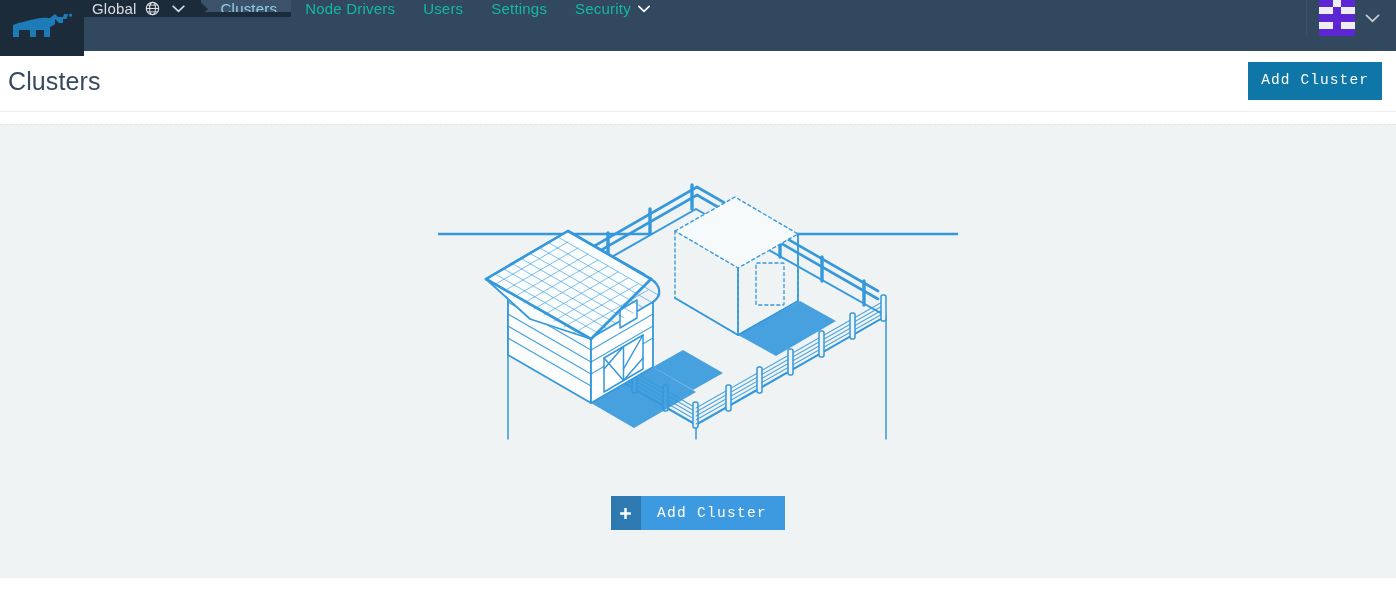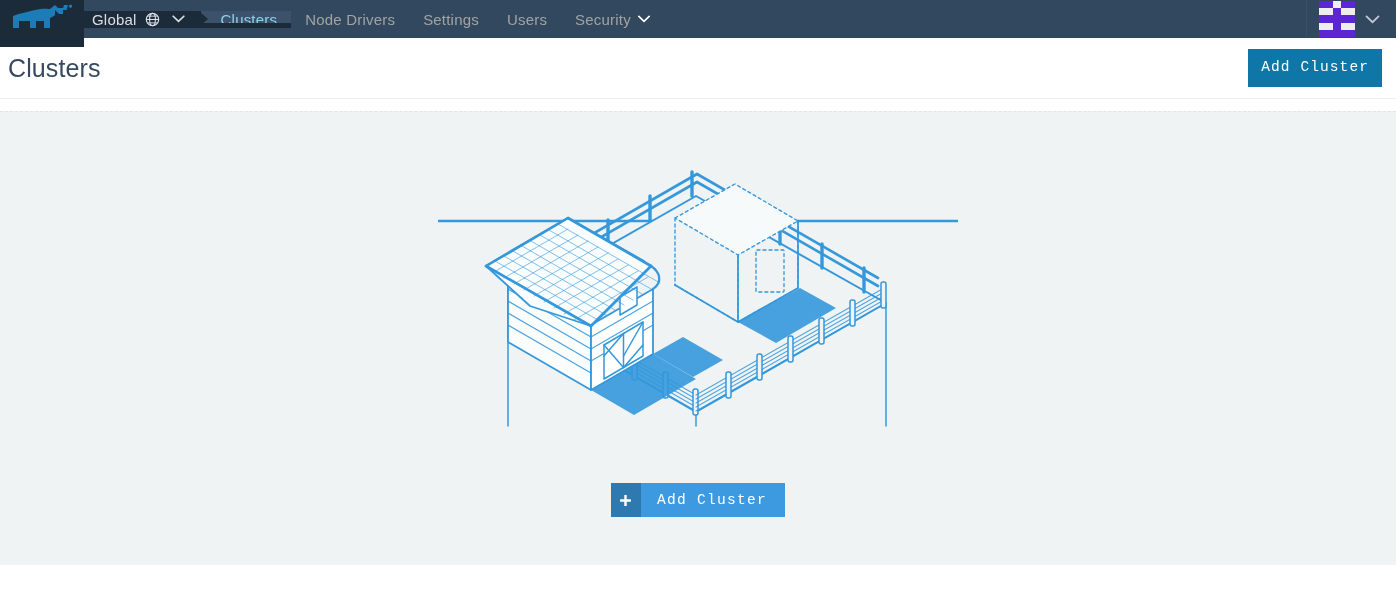--- a/index.html
+++ b/index.html
@@ -9,25 +9,25 @@
     width: 1396px;
     height: 606px;
     overflow: hidden;
     background: #ffffff;
     font-family: "Liberation Sans", sans-serif;
     -webkit-font-smoothing: antialiased;
   }
 
   
   .header {
-    height: 38px;
+    height: 51px;
     width: 100%;
     background: #31485e;
     display: flex;
-    align-items: center;
+    align-items: flex-start;
     position: relative;
   }
 
   .logo-box {
     width: 84px;
     height: 56px;
     background: #1c2b39;
     display: flex;
     align-items: center;
     justify-content: center;
@@ -54,21 +54,21 @@
     display: flex;
     align-items: stretch;
     flex: 1 1 auto;
   }
 
   .nav-item {
     position: relative;
     display: flex;
     align-items: center;
     padding: 0 14px;
-    color: #a3a3a3;
+    color: #14b8a6;
     font-size: 15px;
     letter-spacing: .2px;
     cursor: pointer;
     white-space: nowrap;
     text-decoration: none;
   }
   .nav-item.first { padding-left: 20px; }
   .nav-item .chev { margin-left: 7px; display: inline-flex; }
 
   .nav-item.active {
@@ -239,25 +239,25 @@
       <span class="tri"></span>
       <span>Clusters</span>
     </a>
 
     <a class="nav-item" href="#">
       <span>Node Drivers</span>
     </a>
 
 
     <a class="nav-item" href="#">
+      <span>Users</span>
+    </a>
+
+    <a class="nav-item" href="#">
       <span>Settings</span>
-    </a>
-
-    <a class="nav-item" href="#">
-      <span>Users</span>
     </a>
 
     <a class="nav-item" href="#">
       <span>Security</span>
       <span class="chev">
         <svg width="12" height="8" viewBox="0 0 14 9">
           <path d="M1 1.4 L7 7.2 L13 1.4" fill="none" stroke="#ffffff" stroke-width="1.9" stroke-linecap="round"></path>
         </svg>
       </span>
     </a>

